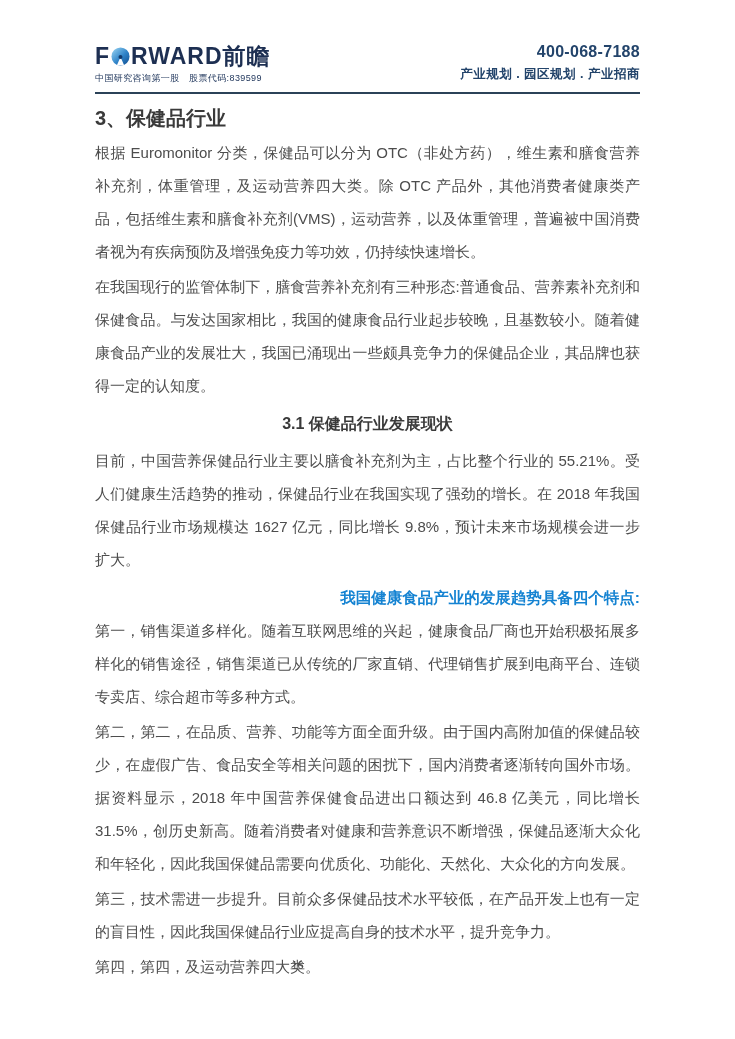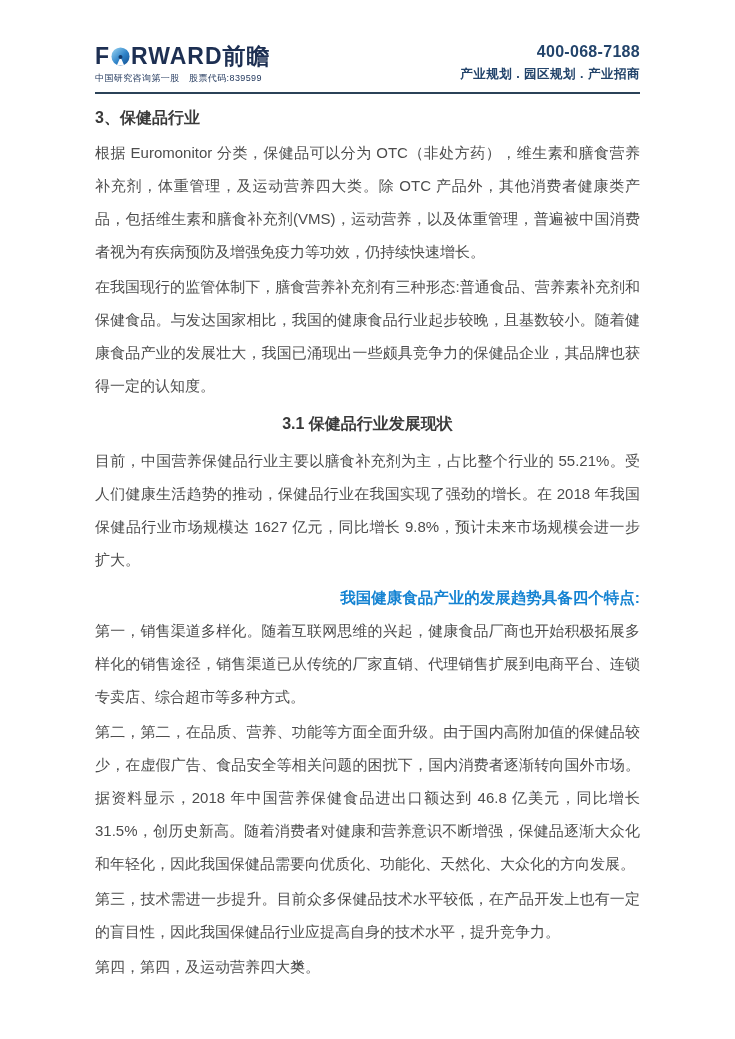--- a/index.html
+++ b/index.html
@@ -26,21 +26,21 @@
   .phone { font-size:16px; font-weight:bold; color:#23446b; line-height:16px; letter-spacing:0.3px; }
   .tagline { margin-top:6px; font-size:12.5px; font-weight:bold; color:#23446b; letter-spacing:0.5px; }
   .header-divider { margin-top:7px; border-top:2px solid #2b4258; height:0; }
   
   .content {
     position:absolute; top:96px; left:95px; width:545px;
     font-size:15px; line-height:33px; color:#4d4d4d;
     text-align:justify; text-justify:inter-ideograph;
   }
   .section-heading {
-    margin-top:10px; font-size:16px; font-weight:bold; color:#3a3a3a; line-height:24px;
+    margin-top:10px; font-size:20px; font-weight:bold; color:#3a3a3a; line-height:24px;
     text-align:left;
   }
   .subsection-heading {
     margin-top:10px; font-size:16px; font-weight:bold; color:#3a3a3a; line-height:24px;
     text-align:center;
   }
   .highlight-heading {
     margin-top:10px; font-size:15.5px; font-weight:bold; color:#1583d2; line-height:24px;
     text-align:right;
   }

